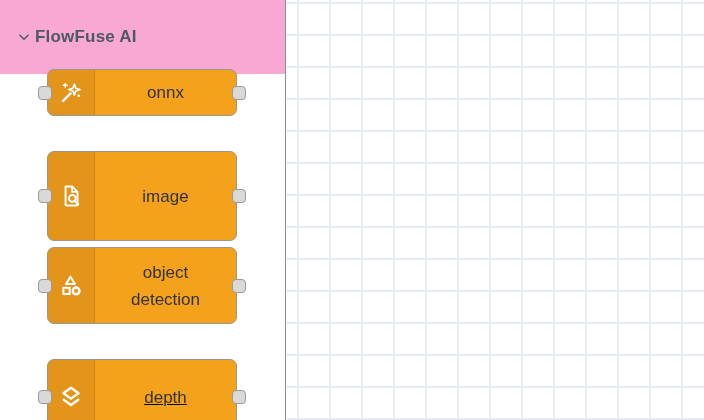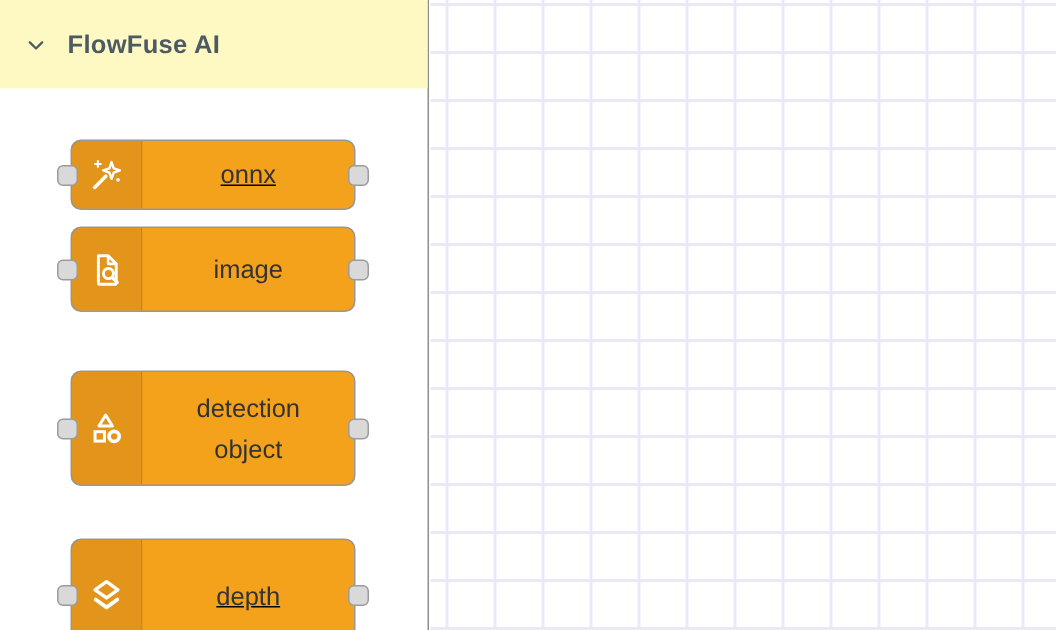--- a/index.html
+++ b/index.html
@@ -18,26 +18,26 @@
     position: absolute;
     left: 0; top: 0;
     width: 285px;
     height: 420px;
     background: #ffffff;
     border-right: 1.5px solid #8e8e8e;
     box-sizing: content-box;
     z-index: 2;
   }
   .palette-header {
-    height: 59px;
-    background: #fef9c3;
+    height: 74px;
+    background: #f9a8d4;
     display: flex;
     align-items: center;
     padding-left: 17px;
-    gap: 14px;
+    gap: 4px;
     cursor: pointer;
   }
   .palette-header .chev {
     width: 14px; height: 14px;
     display: flex; align-items: center; justify-content: center;
   }
   .palette-header .title {
     font-size: 17px;
     font-weight: bold;
     color: #4c5a64;
@@ -85,22 +85,22 @@
     border: 1.5px solid #9b9b9b;
     border-radius: 4px;
     box-sizing: border-box;
     top: 50%;
     transform: translateY(-50%);
     cursor: crosshair;
   }
   .port.in  { left: -10px; }
   .port.out { right: -10px; }
 
-  #node-onnx      { top: 93px;  height: 47px; text-decoration: underline; }
-  #node-imgclass  { top: 151px; height: 57px; justify-content: space-between; }
+  #node-onnx      { top: 69px;  height: 47px; }
+  #node-imgclass  { top: 151px; height: 90px; justify-content: space-between; }
   #node-objdet    { top: 247px; height: 77px; }
   #node-depth     { top: 359px; height: 76px; text-decoration: underline; }
 
   
   .canvas {
     position: absolute;
     left: 286.5px; top: 0;
     width: 417.5px;
     height: 420px;
     background-color: #ffffff;
@@ -171,22 +171,22 @@
     <div class="icon-section">
       <span>
         <svg width="25" height="25" viewBox="0 0 24 24" fill="none" stroke="#ffffff">
           <path d="M11 3.5 L15.3 10.5 H6.7 Z" stroke-width="1.9" stroke-linejoin="round"></path>
           <rect x="4.2" y="14.2" width="6" height="6" stroke-width="1.9"></rect>
           <circle cx="16.4" cy="17.2" r="3.2" stroke-width="2.4"></circle>
         </svg>
       </span>
     </div>
     <div class="label">
+      <div>object</div>
       <div>detection</div>
-      <div>object</div>
     </div>
     <span class="port out"></span>
   </div>
 
   <div class="node" id="node-depth">
     <span class="port in"></span>
     <div class="icon-section">
       <span>
         <svg width="26" height="26" viewBox="0 0 24 24" fill="none" stroke="#ffffff">
           <path d="M12 3.5 L19 8.5 L12 13.5 L5 8.5 Z" stroke-width="2.1" stroke-linejoin="round"></path>

